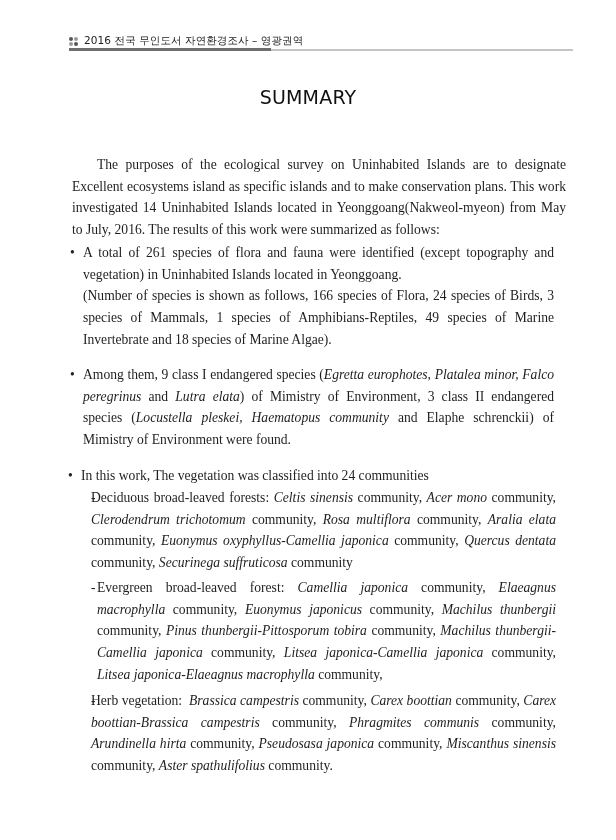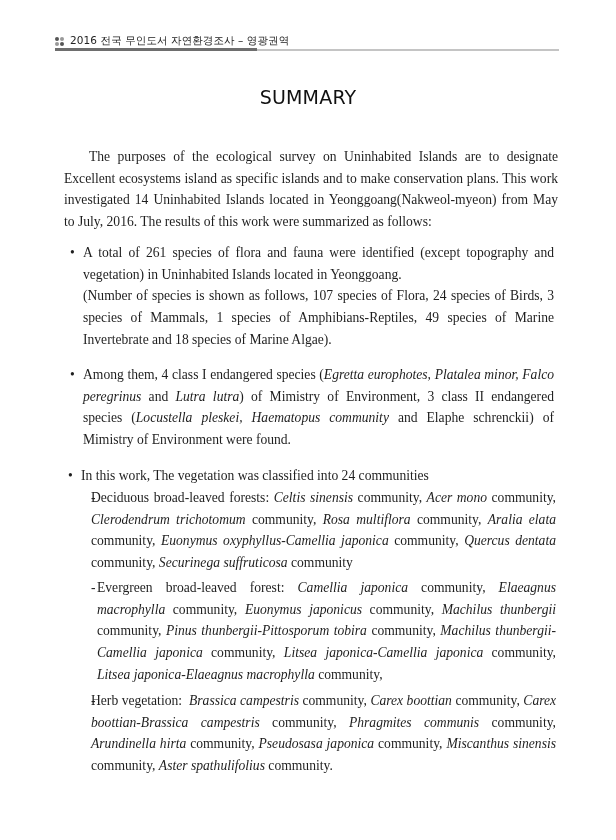--- a/index.html
+++ b/index.html
@@ -1,17 +1,17 @@
 <!DOCTYPE html>
 <html><head>
 <meta charset="utf-8">
 <style>
   html, body { margin: 0; padding: 0; background: #ffffff; }
   body { width: 616px; height: 840px; position: relative; overflow: hidden; font-family: "Liberation Serif", "DejaVu Serif", serif; color: #1e1e1e; }
-  .header { position: absolute; left: 55px; top: 34px; width: 504px; height: 20px; }
+  .header { position: absolute; left: 69px; top: 34px; width: 504px; height: 20px; }
   .header-dots { position: absolute; left: 0; top: 3px; width: 10px; height: 10px; }
   .header-dots span { position: absolute; width: 4px; height: 4px; border-radius: 50%; }
   .header-text { position: absolute; left: 15px; top: 0; font-family: "DejaVu Sans", "Liberation Sans", sans-serif; font-size: 10.5px; color: #222; white-space: nowrap; letter-spacing: 0.1px; }
   .header-rule-dark { position: absolute; left: 0; top: 14px; width: 202px; height: 3px; background: #6e6e6e; }
   .header-rule-light { position: absolute; left: 202px; top: 15px; width: 302px; height: 2px; background: #c4c4c4; }
   .title { position: absolute; left: 0; width: 616px; top: 86px; text-align: center; font-family: "DejaVu Sans", "Liberation Sans", sans-serif; font-size: 19px; color: #111; letter-spacing: 0.2px; }
   .para { position: absolute; left: 60px; width: 494px; font-size: 13.6px; line-height: 21.7px; text-align: justify; }
   .intro { top: 142px; text-indent: 25px; }
   .bullet { position: absolute; left: 70px; width: 484px; font-size: 13.6px; line-height: 21.7px; }
   .bullet .mark { position: absolute; left: 0; top: 0; }
@@ -39,33 +39,33 @@
     <span style="left:0;top:5px;background:#999;"></span>
     <span style="left:5px;top:5px;background:#555;"></span>
   </div>
   <div class="header-text">2016 전국 무인도서 자연환경조사 – 영광권역</div>
   <div class="header-rule-dark"></div>
   <div class="header-rule-light"></div>
 </div>
 
 <div class="title">SUMMARY</div>
 
-<p class="para intro" style="margin:4px;">The purposes of the ecological survey on Uninhabited Islands are to designate Excellent ecosystems island as specific islands and to make conservation plans. This work investigated 14 Uninhabited Islands located in Yeonggoang(Nakweol-myeon) from May to July, 2016. The results of this work were summarized as follows:</p>
+<p class="para intro" style="margin:12px;">The purposes of the ecological survey on Uninhabited Islands are to designate Excellent ecosystems island as specific islands and to make conservation plans. This work investigated 14 Uninhabited Islands located in Yeonggoang(Nakweol-myeon) from May to July, 2016. The results of this work were summarized as follows:</p>
 
 <div class="bullet b1">
   <span class="mark">•</span>
   <div class="body">
     <div>A total of 261 species of flora and fauna were identified (except topography and vegetation) in Uninhabited Islands located in Yeonggoang.</div>
-    <div>(Number of species is shown as follows, 107 species of Flora, 24 species of Birds, 3 species of Mammals, 1 species of Amphibians-Reptiles, 49 species of Marine Invertebrate and 18 species of Marine Algae).</div>
+    <div>(Number of species is shown as follows, 166 species of Flora, 24 species of Birds, 3 species of Mammals, 1 species of Amphibians-Reptiles, 49 species of Marine Invertebrate and 18 species of Marine Algae).</div>
   </div>
 </div>
 
 <div class="bullet b2">
   <span class="mark">•</span>
-  <div class="body"><span>Among them, 4 class I endangered species (</span><i>Egretta europhotes, Platalea minor, Falco peregrinus</i><span> and </span><i>Lutra lutra</i><span>) of Mimistry of Environment, 3 class II endangered species  (</span><i>Locustella pleskei, Haematopus community</i><span> and Elaphe schrenckii) of Mimistry of Environment were found.</span></div>
+  <div class="body"><span>Among them, 9 class I endangered species (</span><i>Egretta europhotes, Platalea minor, Falco peregrinus</i><span> and </span><i>Lutra elata</i><span>) of Mimistry of Environment, 3 class II endangered species  (</span><i>Locustella pleskei, Haematopus community</i><span> and Elaphe schrenckii) of Mimistry of Environment were found.</span></div>
 </div>
 
 <div class="bullet b3">
   <span class="mark">•</span>
   <div class="body">In this work, The vegetation was classified into 24 communities</div>
 </div>
 
 <div class="sub s1">
   <span class="dash">-</span>
   <div class="sbody">

